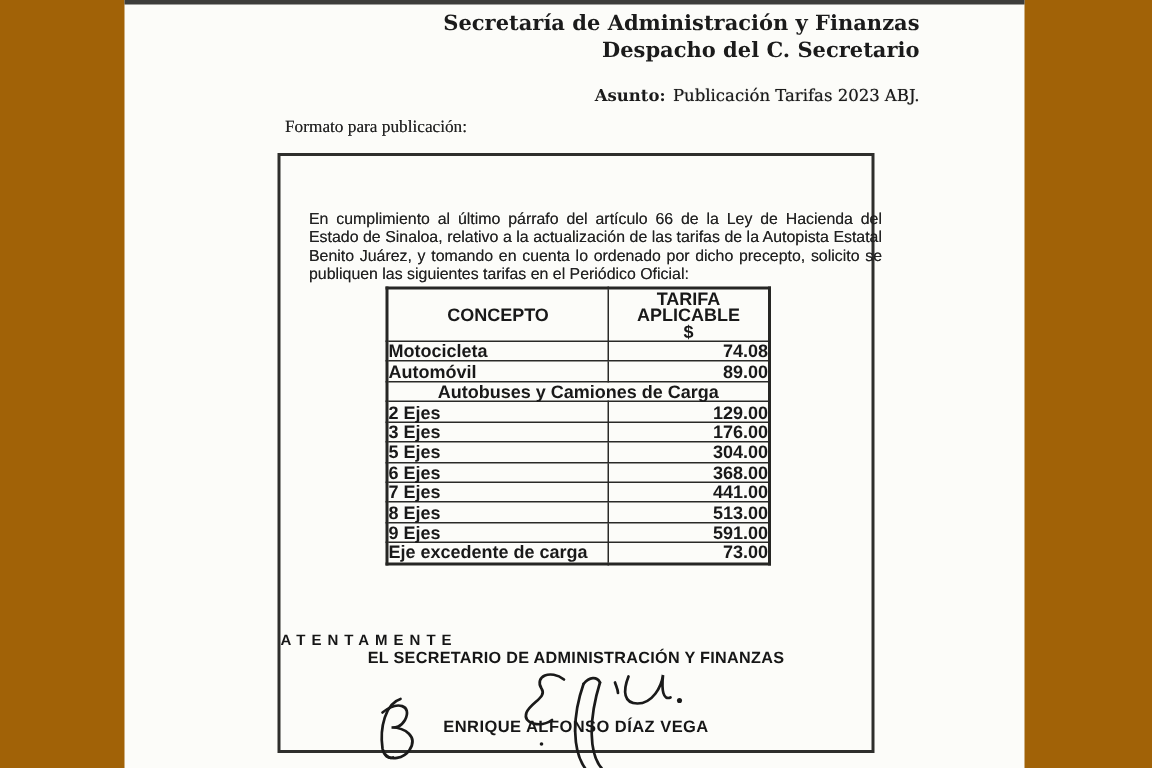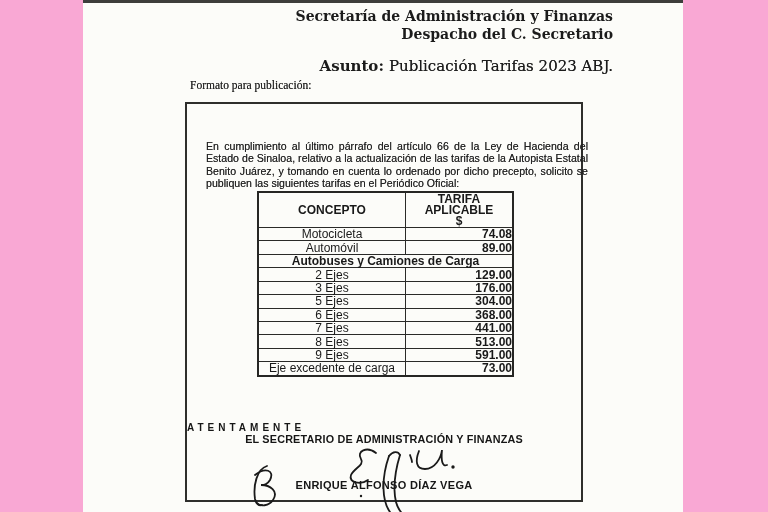--- a/index.html
+++ b/index.html
@@ -1,48 +1,48 @@
 <!DOCTYPE html>
 <html><head>
 <meta charset="utf-8">
 <style>
   html,body{margin:0;padding:0;}
   body{font-family:"Liberation Sans",sans-serif;background:#ffffff;}
-  .stage{position:relative;width:768px;height:512px;overflow:hidden;background:#f9a8d4;}
+  .stage{position:relative;width:768px;height:512px;overflow:hidden;background:#a16207;}
   .paper{position:absolute;left:83px;top:0;width:600px;height:512px;background:#fcfcf9;}
   .scan-edge{position:absolute;left:0;top:0;width:100%;height:3px;background:#3d3d3b;}
   .scan-edge-shadow{position:absolute;left:0;top:3px;width:100%;height:3px;
     background:linear-gradient(#bdbcb7,#ececе8,rgba(0,0,0,0));opacity:.8;}
   .ink{color:#1e1e1e;}
   .fuzz{text-shadow:0 0 .4px rgba(20,20,20,.65);}
 
   .letterhead{position:absolute;right:155px;top:7px;text-align:right;white-space:nowrap;
     font-family:"DejaVu Serif",serif;font-weight:700;font-size:14px;line-height:18px;color:#1b1b1b;}
   .subject{position:absolute;right:155px;top:57px;text-align:right;white-space:nowrap;
-    font-family:"DejaVu Serif",serif;font-size:15px;color:#1b1b1b;}
+    font-family:"DejaVu Serif",serif;font-size:11px;color:#1b1b1b;}
   .subject .lbl{font-weight:700;}
   .subject .val{font-weight:400;margin-left:5px;text-shadow:0 0 .5px rgba(20,20,20,.7);}
 
   .format-note{position:absolute;left:190px;top:79px;font-family:"Liberation Serif",serif;
     font-size:11.5px;color:#222;}
 
   .doc-box{position:absolute;left:185px;top:102px;width:398px;height:400px;box-sizing:border-box;
     border:2px solid #2e2e2c;background:transparent;}
   .doc-title{position:absolute;left:0;right:0;top:11px;text-align:center;white-space:nowrap;
     font-weight:700;font-size:10.6px;letter-spacing:-.1px;color:#161616;}
   .doc-body{position:absolute;left:7px;top:24px;width:382px;margin:12px;text-align:justify;
     font-size:10.6px;line-height:12.45px;color:#222;}
 
   table.tariff{position:absolute;left:70px;top:87px;width:254px;border-collapse:collapse;
     border:2px solid #262624;table-layout:fixed;}
   table.tariff td,table.tariff th{border:1.3px solid #2a2a28;padding:0;margin:0;
     font-size:12px;color:#191919;}
   th.col-concepto{width:146px;font-weight:700;text-align:center;vertical-align:middle;height:34px;}
   th.col-tarifa{width:106px;font-weight:700;text-align:center;vertical-align:middle;line-height:11px;}
-  td.c-cell{text-align:center;padding-left:3px;font-weight:400;height:12.4px;line-height:12px;}
+  td.c-cell{text-align:left;padding-left:3px;font-weight:700;height:12.4px;line-height:12px;}
   td.t-cell{text-align:right;padding-right:7px;font-weight:700;height:12.4px;line-height:12px;}
   tr.section td{text-align:center;font-weight:700;height:12.6px;line-height:12.4px;}
 
   .closing-atte{position:absolute;left:0;right:0;top:318px;
     font-weight:700;font-size:10px;letter-spacing:4px;color:#161616;}
   .closing-secr{position:absolute;left:0;right:0;top:329px;text-align:center;
     font-weight:700;font-size:10.8px;letter-spacing:.2px;color:#161616;}
   .signer{position:absolute;left:0;right:0;top:375px;text-align:center;
     font-weight:700;font-size:11px;letter-spacing:.3px;color:#161616;}
 

